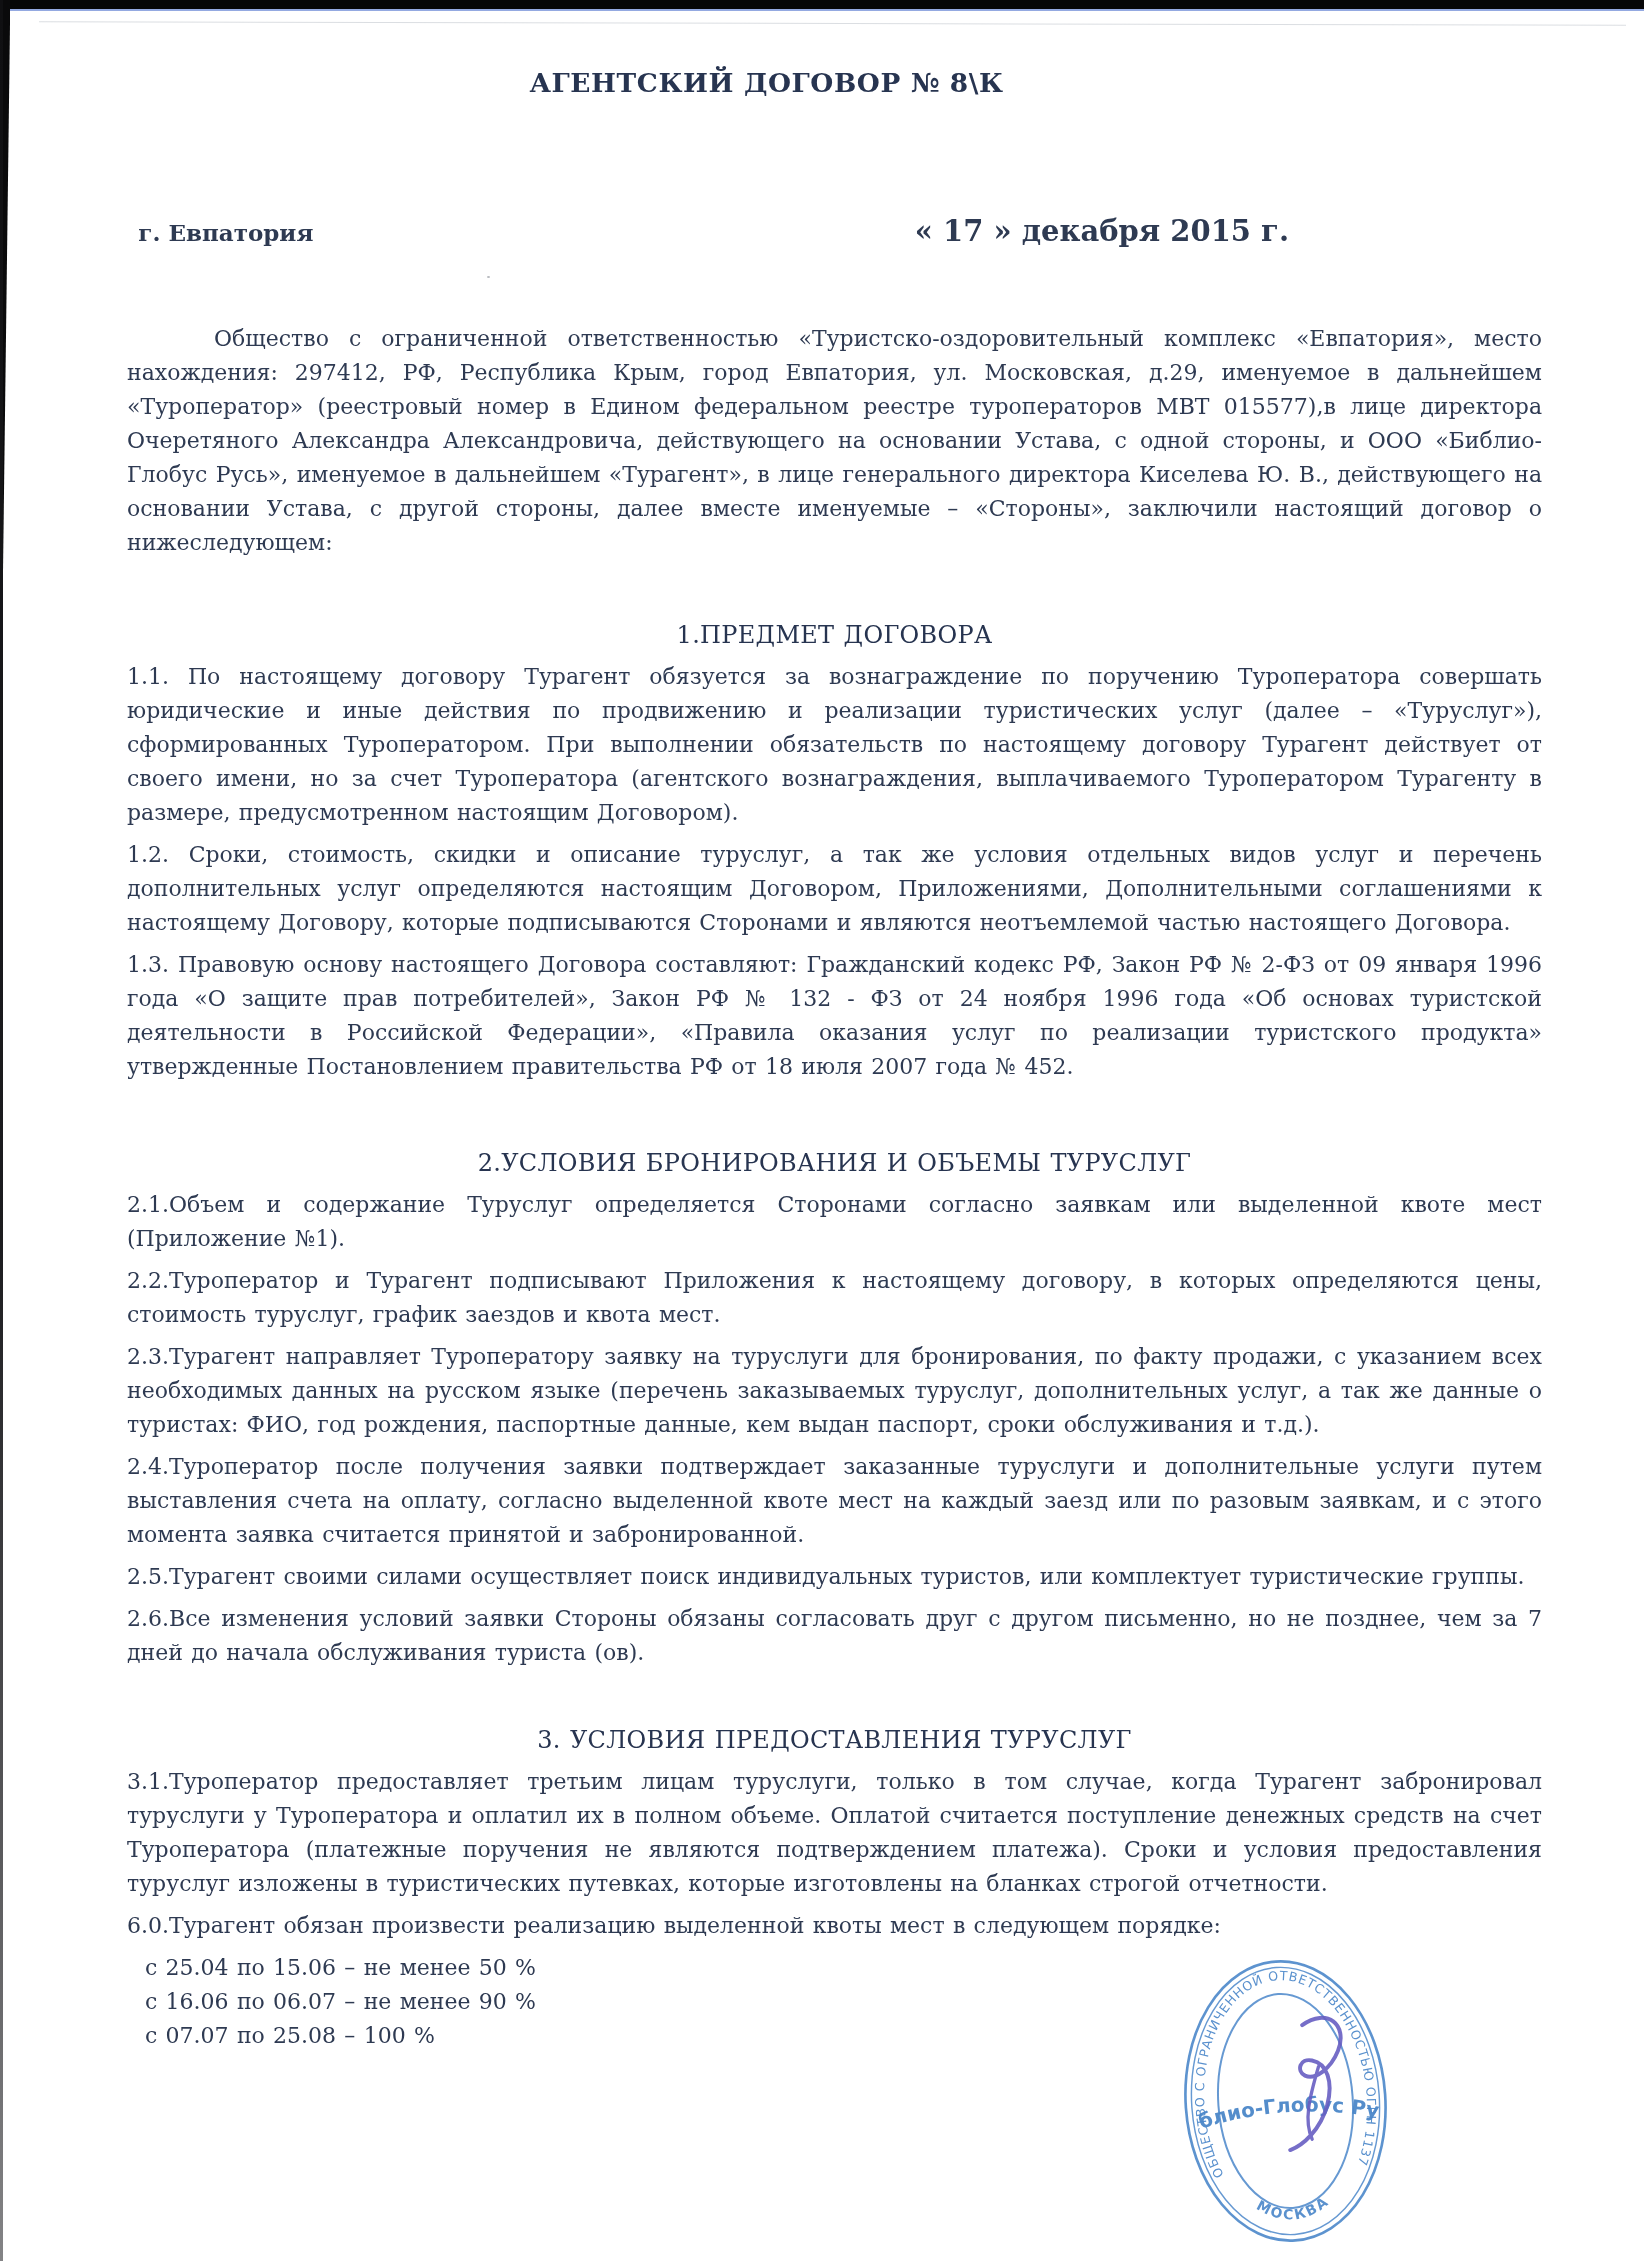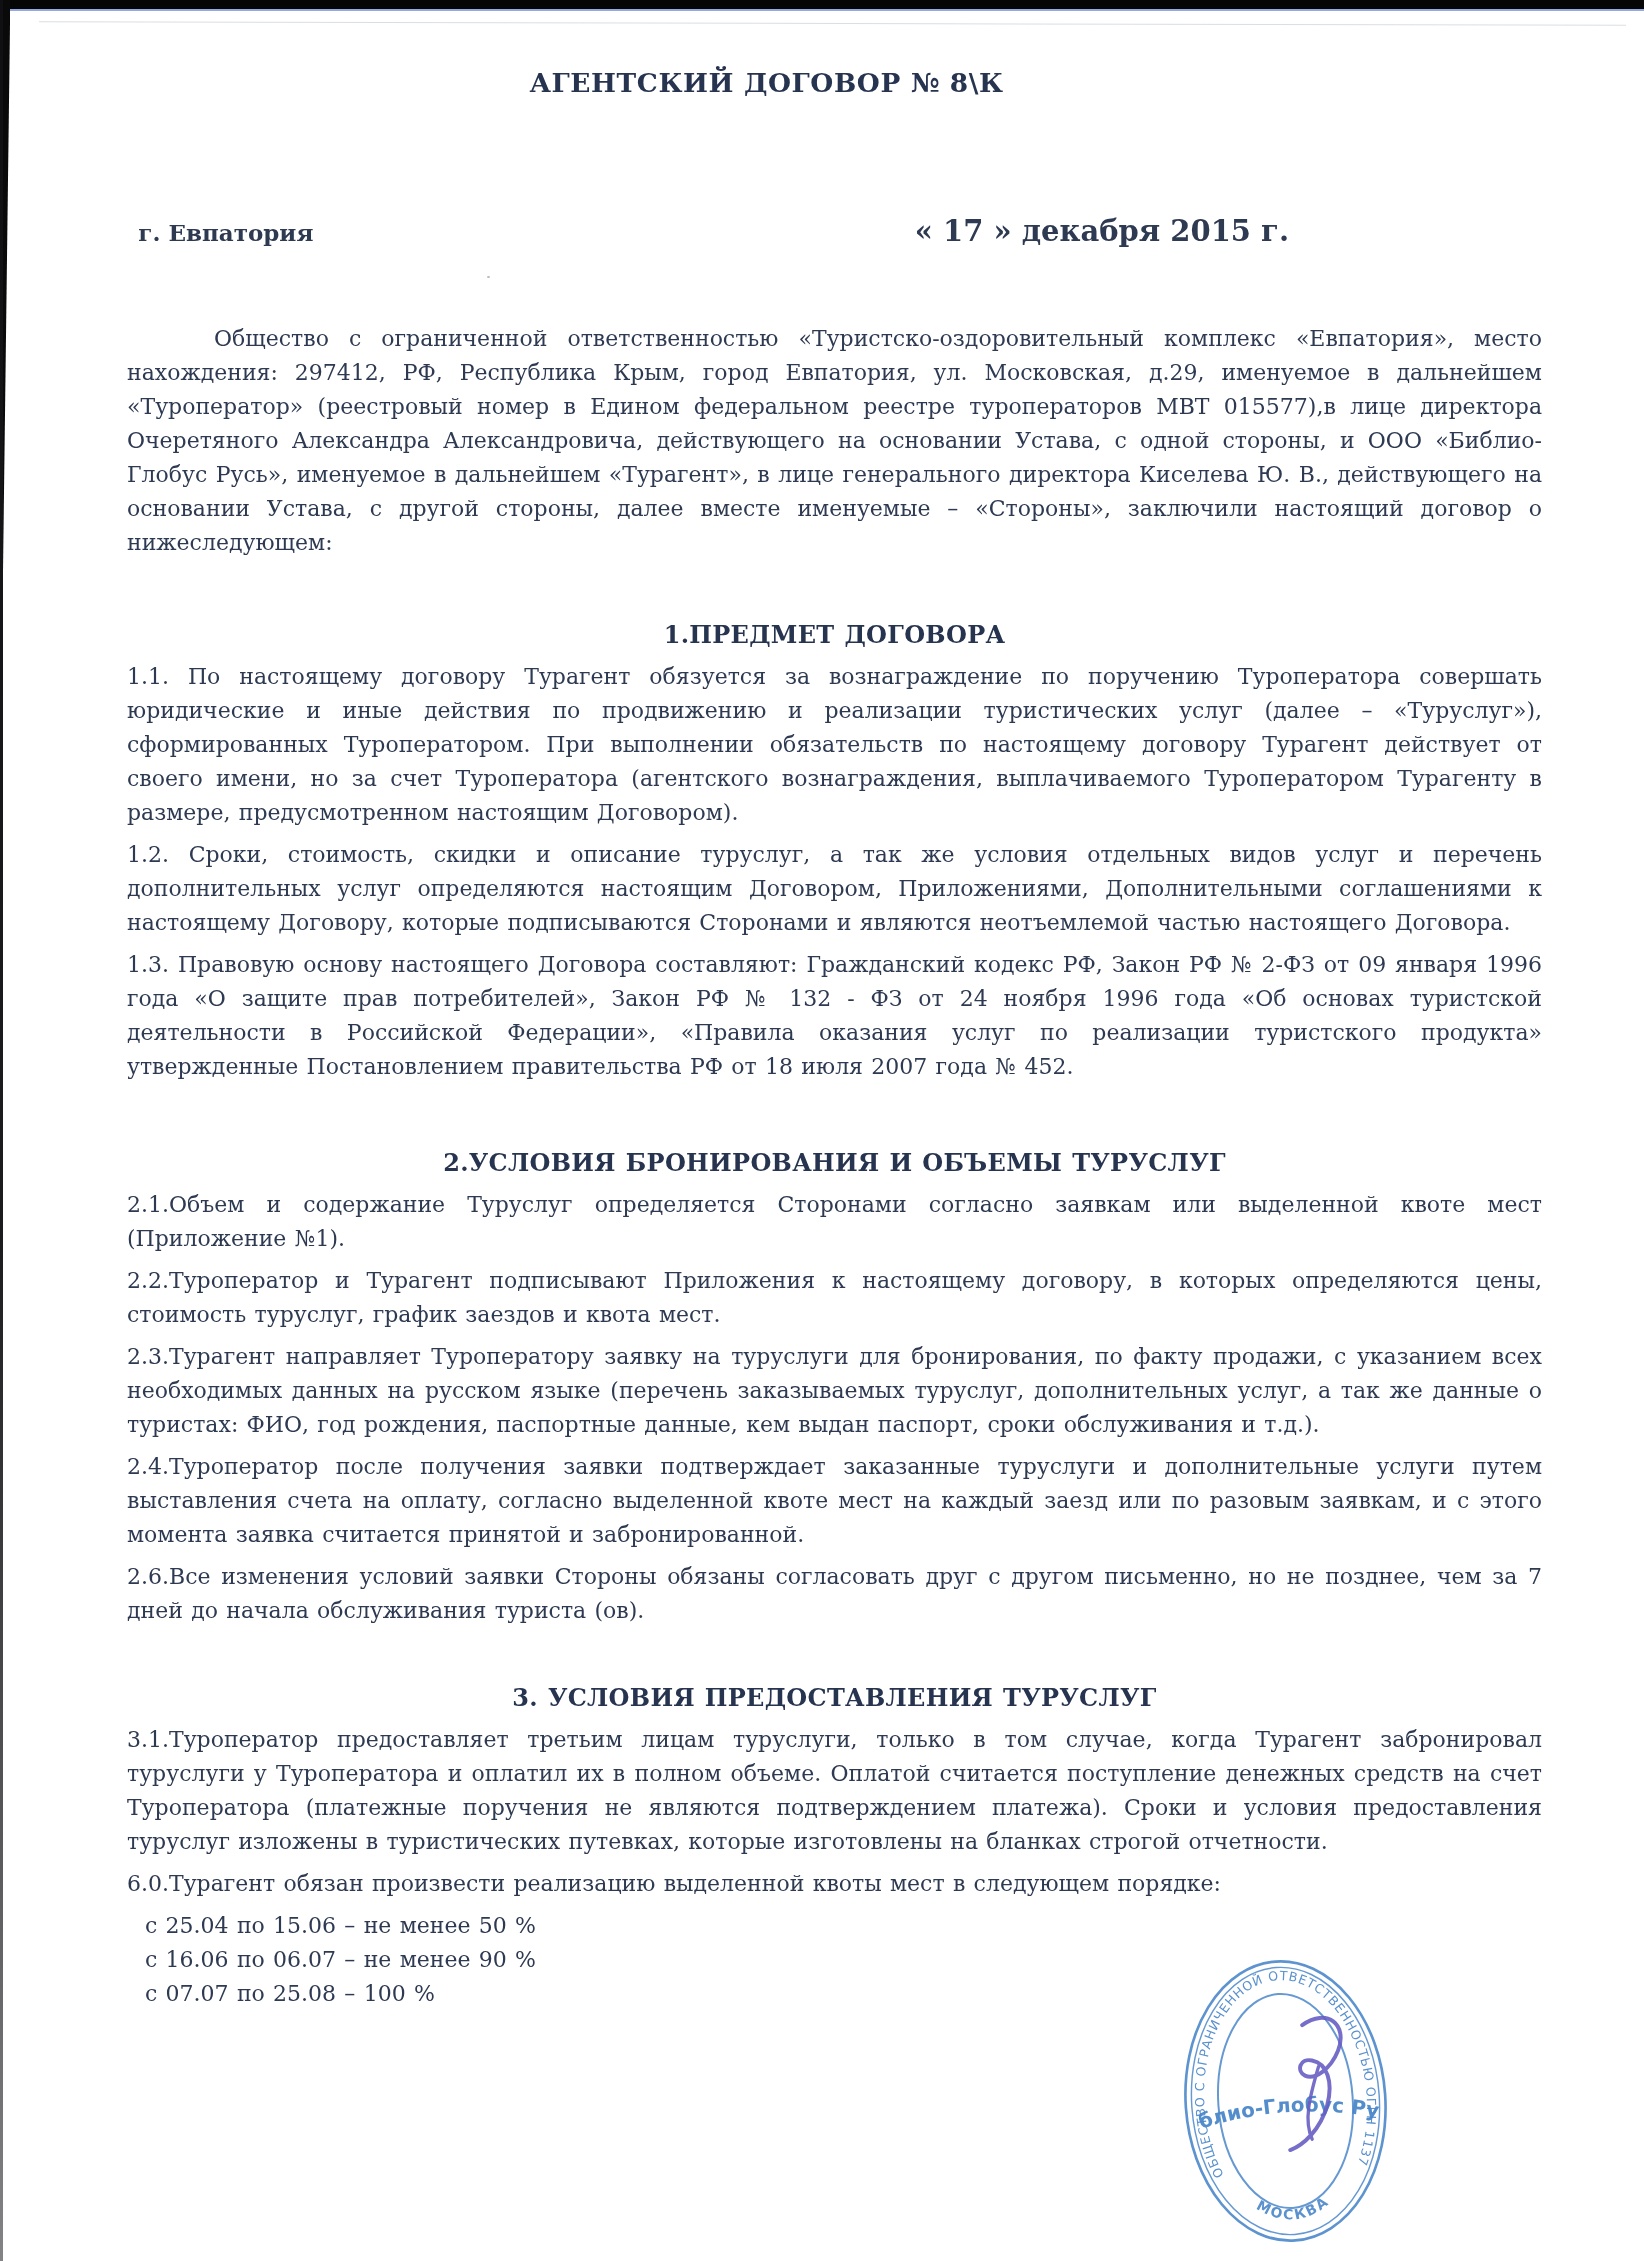--- a/index.html
+++ b/index.html
@@ -29,21 +29,21 @@
     font-size:26.4px;font-weight:bold;letter-spacing:0.6px;color:#273450;
     line-height:31px;
   }
   .meta-row{display:flex;align-items:baseline;margin-top:119px;line-height:28px;}
   .meta-city{font-size:23px;font-weight:bold;margin-left:19.3px;}
   .meta-date{font-size:29px;font-weight:bold;margin-left:auto;margin-right:261px;}
   .body-text{font-size:22px;line-height:34px;text-align:justify;word-spacing:1.3px;}
   p.para{margin:8px;}
   p.intro{margin-top:75px;text-indent:87px;}
   h2.sec{
-    margin:0;text-align:center;font-size:24px;font-weight:bold;color:#273450;
+    margin:0;text-align:center;font-size:24px;font-weight:normal;color:#273450;
     line-height:34px;letter-spacing:0.3px;
   }
   h2.sec.m1{margin-top:58px;}
   h2.sec.m2{margin-top:62px;}
   h2.sec.m3{margin-top:53px;}
   .quota{padding-left:26px;}
   
   .stamp-wrap{position:absolute;left:1179px;top:1954px;width:213px;height:294px;
     z-index:4;mix-blend-mode:multiply;opacity:.92;transform:rotate(-4deg);}
   .stamp-wrap svg{width:100%;height:100%;}
@@ -75,20 +75,21 @@
     <h2 class="sec m1">1.ПРЕДМЕТ ДОГОВОРА</h2>
     <p class="para">1.1. По настоящему договору Турагент обязуется за вознаграждение по поручению Туроператора совершать юридические и иные действия по продвижению и реализации туристических услуг (далее – «Туруслуг»), сформированных Туроператором. При выполнении обязательств по настоящему договору Турагент действует от своего имени, но за счет Туроператора (агентского вознаграждения, выплачиваемого Туроператором Турагенту в размере, предусмотренном настоящим  Договором).</p>
     <p class="para">1.2. Сроки, стоимость, скидки и описание туруслуг, а так же условия отдельных видов услуг и перечень дополнительных услуг определяются настоящим Договором, Приложениями, Дополнительными соглашениями к настоящему Договору, которые подписываются Сторонами и являются неотъемлемой частью настоящего Договора.</p>
     <p class="para">1.3. Правовую основу настоящего Договора составляют: Гражданский кодекс РФ, Закон РФ № 2-ФЗ от 09 января 1996 года «О защите прав потребителей», Закон РФ № 132 - ФЗ от 24 ноября 1996 года «Об основах туристской деятельности в Российской Федерации», «Правила оказания услуг по реализации туристского продукта» утвержденные Постановлением правительства РФ от 18 июля 2007 года № 452.</p>
 
     <h2 class="sec m2">2.УСЛОВИЯ БРОНИРОВАНИЯ И ОБЪЕМЫ ТУРУСЛУГ</h2>
     <p class="para">2.1.Объем и содержание Туруслуг определяется Сторонами согласно заявкам или выделенной квоте мест (Приложение №1).</p>
     <p class="para">2.2.Туроператор и Турагент подписывают Приложения к настоящему договору, в которых определяются цены, стоимость туруслуг, график  заездов и квота мест.</p>
     <p class="para">2.3.Турагент направляет Туроператору заявку на туруслуги для бронирования, по факту продажи,  с указанием всех необходимых данных на русском языке (перечень заказываемых туруслуг, дополнительных услуг, а так же данные о туристах: ФИО, год рождения,  паспортные данные, кем выдан паспорт, сроки обслуживания и т.д.).</p>
     <p class="para">2.4.Туроператор после получения заявки подтверждает заказанные туруслуги и дополнительные услуги путем выставления счета на оплату,  согласно выделенной квоте мест на каждый заезд или по разовым заявкам, и с этого момента заявка считается принятой и забронированной.</p>
+    <p class="para">2.5.Турагент своими силами осуществляет поиск индивидуальных туристов, или комплектует туристические группы.</p>
     <p class="para">2.6.Все изменения условий заявки Стороны обязаны согласовать друг с другом письменно, но не позднее, чем за 7 дней до начала обслуживания туриста (ов).</p>
 
     <h2 class="sec m3">3. УСЛОВИЯ ПРЕДОСТАВЛЕНИЯ ТУРУСЛУГ</h2>
     <p class="para">3.1.Туроператор предоставляет третьим лицам туруслуги, только в том случае, когда Турагент забронировал туруслуги у Туроператора и оплатил их в полном объеме. Оплатой считается поступление денежных средств на счет Туроператора (платежные поручения не являются подтверждением платежа). Сроки и условия предоставления туруслуг изложены в туристических путевках, которые изготовлены на бланках строгой отчетности.</p>
     <p class="para">6.0.Турагент обязан произвести реализацию выделенной квоты мест в следующем порядке:</p>
     <div class="quota">с 25.04 по 15.06 – не менее 50 %</div>
     <div class="quota">с 16.06 по 06.07 – не менее 90 %</div>
     <div class="quota">с 07.07 по 25.08 – 100 %</div>
   </div>
 </div>

